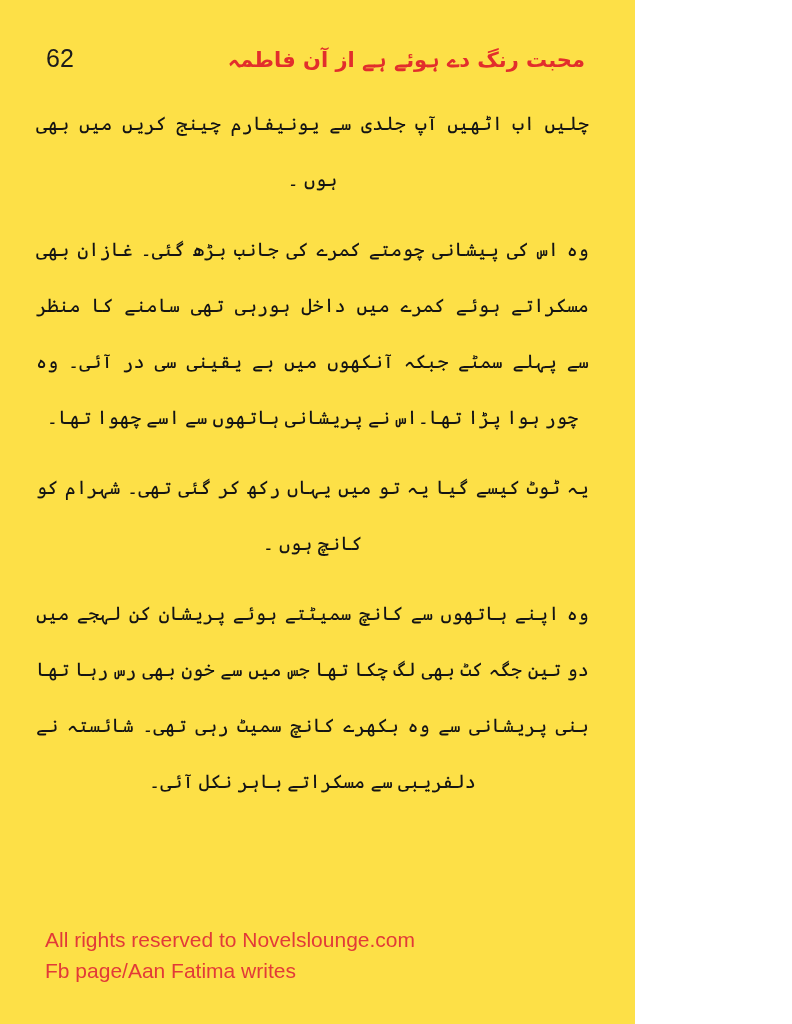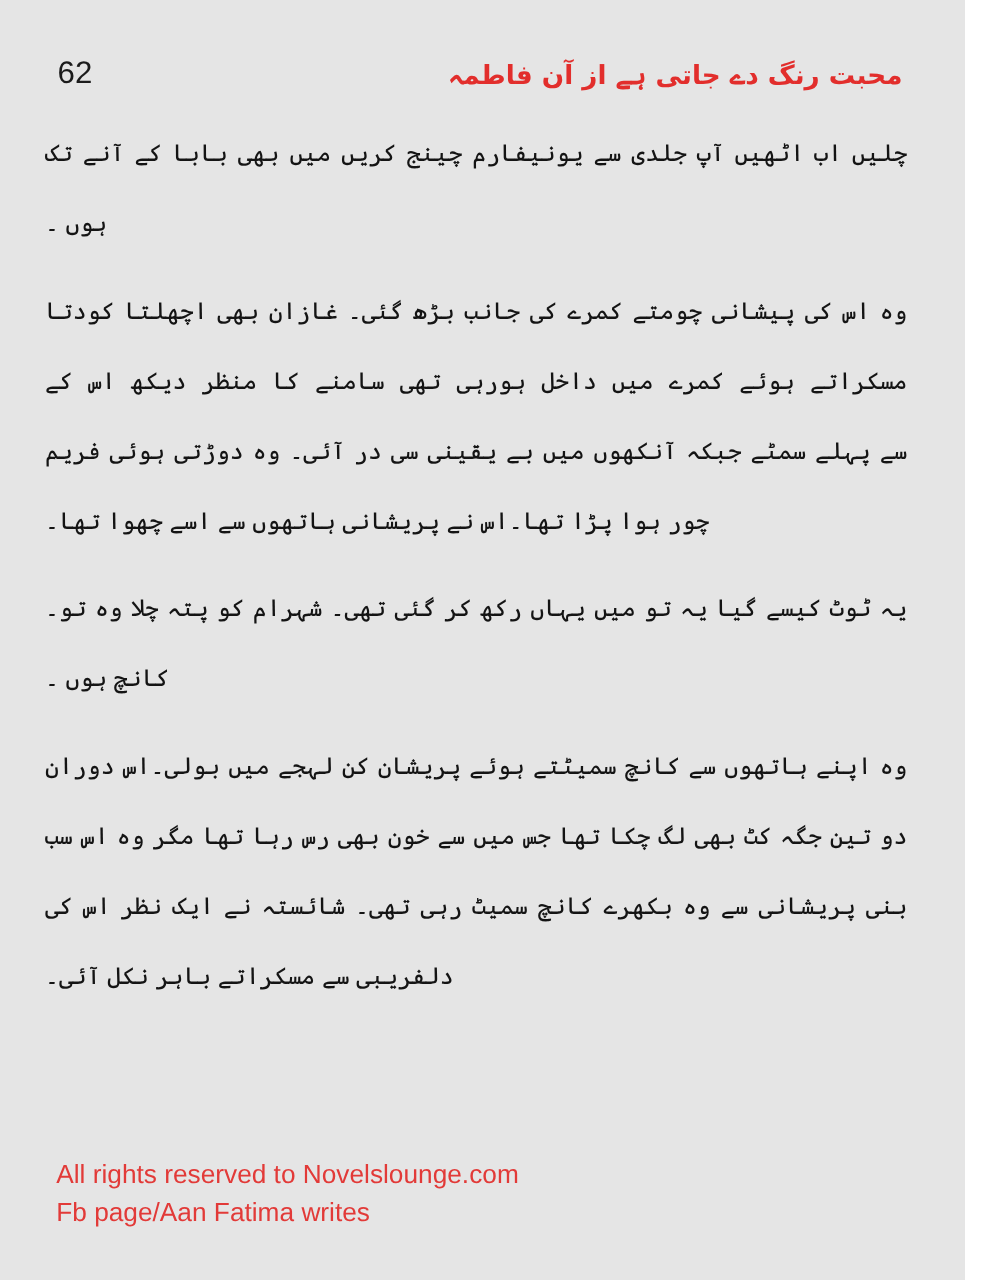--- a/index.html
+++ b/index.html
@@ -2,23 +2,23 @@
 <html lang="ur"><head>
 <meta charset="utf-8">
 <style>
   html, body {
     margin: 0;
     padding: 0;
     background: #ffffff;
   }
   .page {
     position: relative;
-    width: 772px;
+    width: 635px;
     height: 1024px;
-    background: #e5e5e5;
+    background: #fde047;
     overflow: hidden;
     font-family: "DejaVu Sans", sans-serif;
   }
   .page-number {
     position: absolute;
     top: 44px;
     left: 46px;
     font-family: "Liberation Sans", sans-serif;
     font-size: 25px;
     color: #1c1c1c;
@@ -40,21 +40,21 @@
     right: 46px;
     direction: rtl;
     color: #141414;
     font-size: 19px;
     font-family: Liberation Sans, sans-serif;
   }
   .line {
     line-height: 56px;
     height: 56px;
     overflow: hidden;
-    text-align: left;
+    text-align: center;
     white-space: nowrap;
   }
   .line.fill {
     text-align: justify;
     text-align-last: justify;
     white-space: normal;
   }
   .para-gap {
     margin-top: 14px;
   }
@@ -68,21 +68,21 @@
     line-height: 31px;
   }
 </style>
 </head>
 <body>
 
 <div class="page">
 
   <div class="page-number">62</div>
 
-  <div class="header-title">محبت رنگ دے جاتی ہے از آن فاطمہ</div>
+  <div class="header-title">محبت رنگ دے ہوئے ہے از آن فاطمہ</div>
 
   <div class="body-text">
     <div class="line fill">چلیں اب اٹھیں آپ جلدی سے یونیفارم چینج کریں میں بھی بابا کے آنے تک کام نپٹا لیتی</div>
     <div class="line">ہوں ۔</div>
     <div class="line fill para-gap">وہ اس کی پیشانی چومتے کمرے کی جانب بڑھ گئی۔ غازان بھی اچھلتا کودتا وہاں سے بھاگا تھا۔ وہ جو</div>
     <div class="line fill">مسکراتے ہوئے کمرے میں داخل ہورہی تھی سامنے کا منظر دیکھ اس کے مسکراتے لب فوراً</div>
     <div class="line fill">سے پہلے سمٹے جبکہ آنکھوں میں بے یقینی سی در آئی۔ وہ دوڑتی ہوئی فریم تک پہنچی جو زمین پہ چکنا</div>
     <div class="line">چور ہوا پڑا تھا۔اس نے پریشانی ہاتھوں سے اسے چھوا تھا۔</div>
     <div class="line fill para-gap">یہ ٹوٹ کیسے گیا یہ تو میں یہاں رکھ کر گئی تھی۔ شہرام کو پتہ چلا وہ تو۔ مم۔ میں ایسا کرتی ہوں جوڑ</div>
     <div class="line">کانچ ہوں ۔</div>

